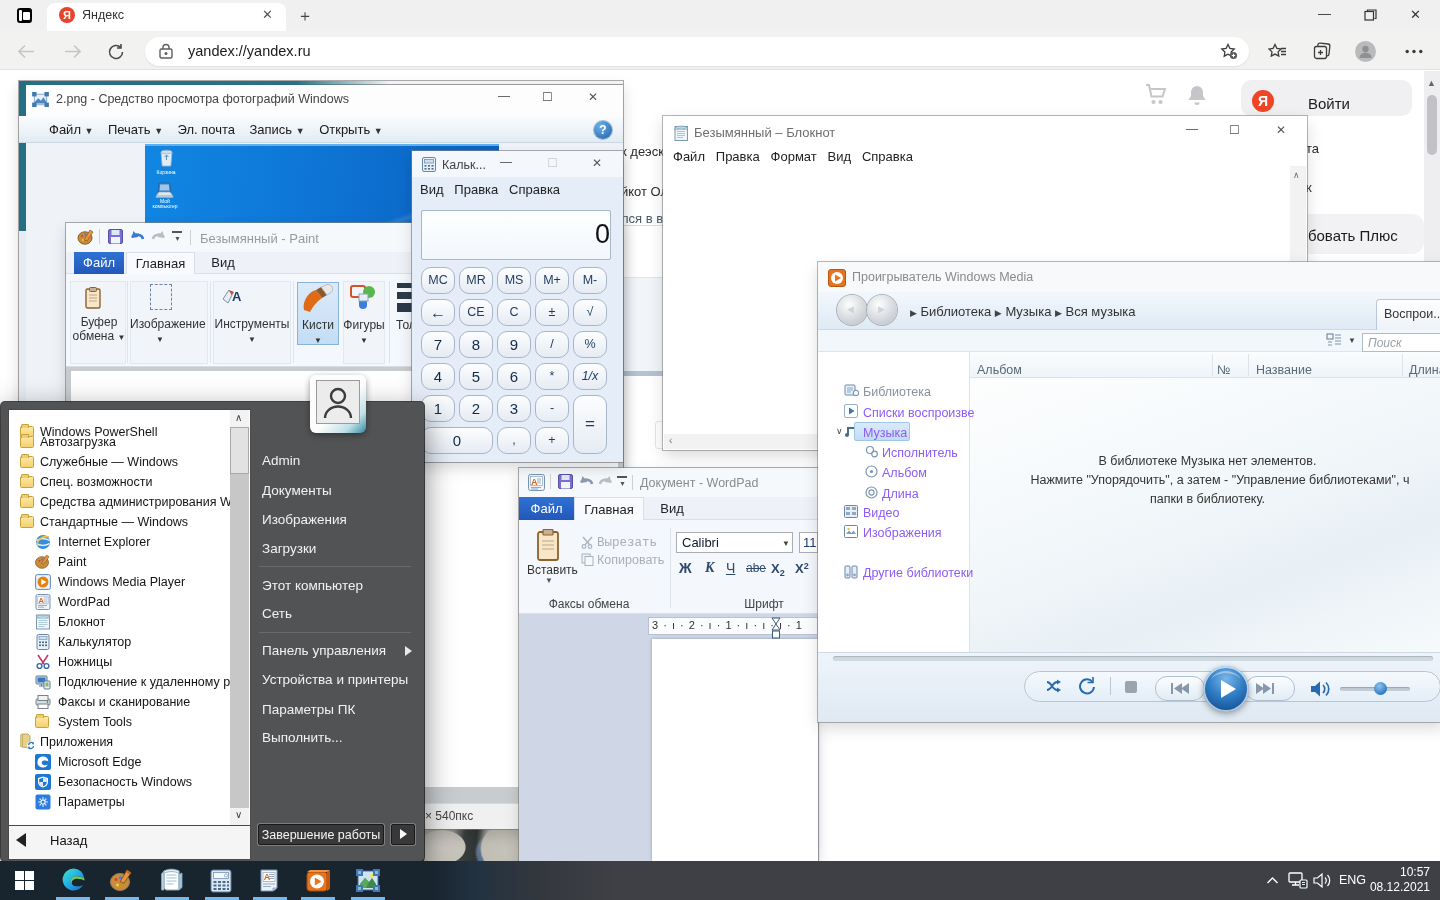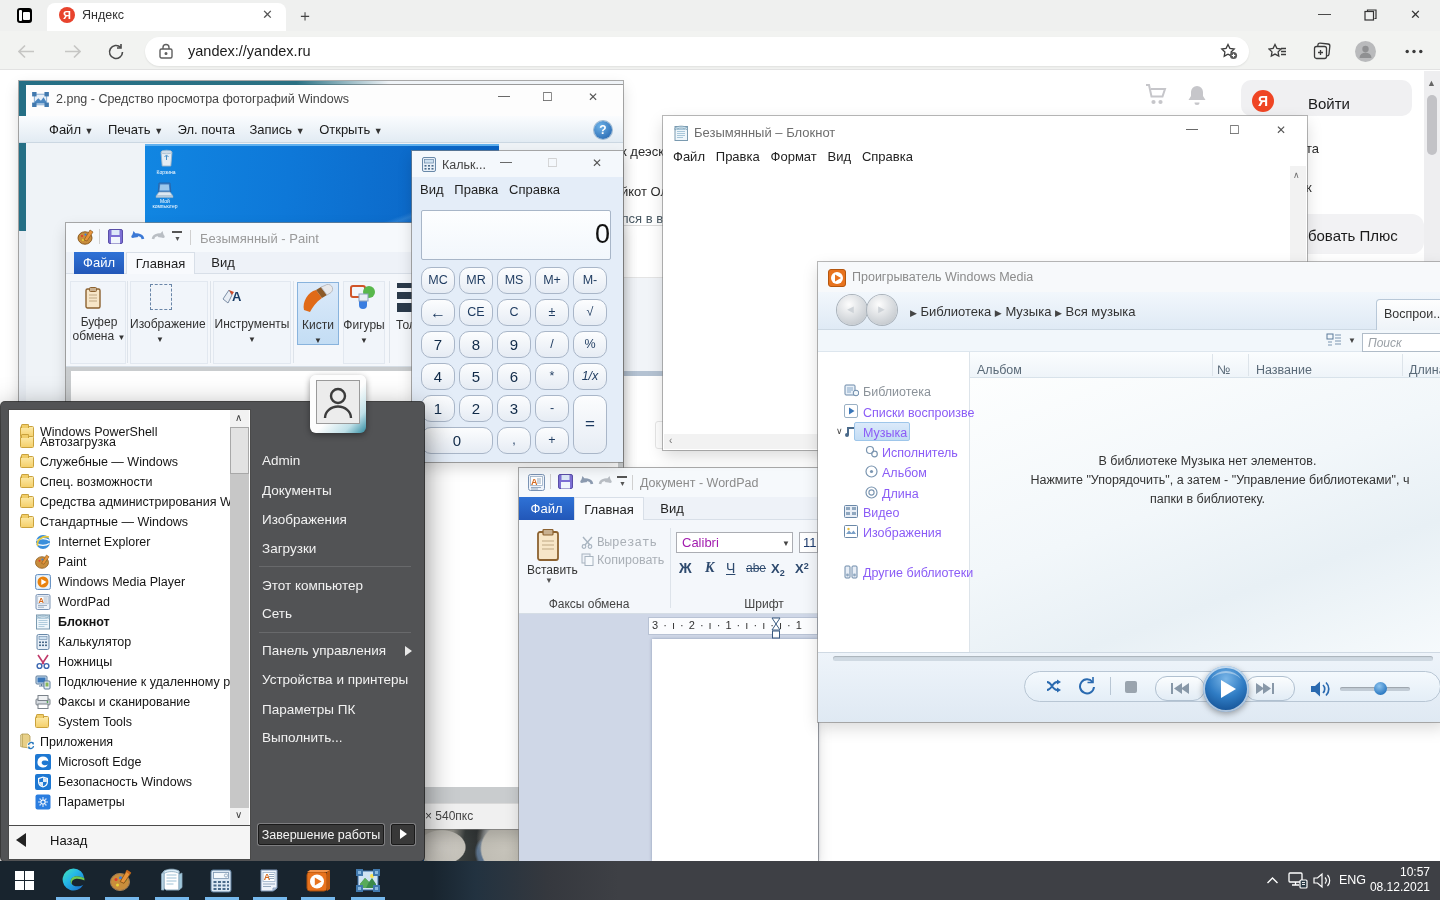--- a/index.html
+++ b/index.html
@@ -299,21 +299,21 @@
       </svg>
     <div class="abs" style="left:78px;top:68px;font-size:12.5px;color:#a9afb6;font-family:Liberation Mono, monospace;">Вырезать</div>
     <svg class="abs" style="left:62px;top:85px;width:13px;height:13px;" viewBox="0 0 13 13">
         <rect x="1" y="1" width="8" height="9" fill="#eef2f8" stroke="#a8b4c0"></rect>
         <rect x="4" y="3.5" width="8" height="9" fill="#f6f9fc" stroke="#a8b4c0"></rect>
       </svg>
     <div class="abs" style="left:78px;top:85px;font-size:12.5px;color:#a9afb6;">Копировать</div>
     <div class="abs" style="left:20px;top:129px;width:100px;font-size:12px;color:#444;text-align:center;">Факсы обмена</div>
     <div class="abs" style="left:151px;top:60px;width:1px;height:80px;background:#dde3ea;"></div>
     <div class="abs" style="left:157px;top:64px;width:117px;height:21px;background:#fff;border:1px solid #abadb3;"></div>
-    <div class="abs" style="left:163px;top:67px;font-size:13px;color:#a21caf;">Calibri</div>
+    <div class="abs" style="left:163px;top:67px;font-size:13px;color:#0f172a;">Calibri</div>
     <div class="abs" style="left:263px;top:71px;font-size:8px;color:#444;">▼</div>
     <div class="abs" style="left:280px;top:64px;width:19px;height:21px;background:#fff;border:1px solid #abadb3;"></div>
     <div class="abs" style="left:284px;top:67px;font-size:13px;color:#1e3c6e;">11</div>
     <div class="abs" style="left:160px;top:92px;font-size:14px;font-weight:bold;color:#2e4a6e;">Ж</div>
     <div class="abs" style="left:186px;top:92px;font-size:14px;font-style:italic;font-weight:bold;color:#2e4a6e;font-family:'Liberation Serif',serif;">К</div>
     <div class="abs" style="left:207px;top:92px;font-size:14px;text-decoration:underline;color:#2e4a6e;">Ч</div>
     <div class="abs" style="left:227px;top:93px;font-size:12px;text-decoration:line-through;color:#2e4a6e;">abe</div>
     <div class="abs" style="left:252px;top:93px;font-size:13px;font-weight:bold;color:#2e4a6e;">X<span style="font-size:9px;vertical-align:-3px;">2</span></div>
     <div class="abs" style="left:276px;top:93px;font-size:13px;font-weight:bold;color:#2e4a6e;">X<span style="font-size:9px;vertical-align:4px;">2</span></div>
     <div class="abs" style="left:210px;top:129px;width:70px;font-size:12px;color:#444;text-align:center;">Шрифт</div>
@@ -597,21 +597,21 @@
             <path d="M8.5 4h4M8.5 6h4M8.5 8h4M3 11.5h9M3 13.2h6" stroke="#8aa0b8" stroke-width=".8"></path>
           </svg>
           <span class="smtx" style="left:49px;">WordPad</span>
         </div>
       <div class="smrow" style="top:202px;">
           <svg style="position:absolute;left:26px;top:2px;" width="16" height="16" viewBox="0 0 16 16">
             <rect x="1.5" y="1" width="13" height="14" fill="#eef6fb" stroke="#7a9ab0"></rect>
             <path d="M3.5 4.5h9M3.5 6.5h9M3.5 8.5h9M3.5 10.5h9M3.5 12.5h6" stroke="#9fc2d6" stroke-width=".8"></path>
             <path d="M1.5 2.8 c3.5-2.2 9.5-2.2 13 0 v1.8 c-3.5-2.2-9.5-2.2-13 0z" fill="#cfe6f2" stroke="#7a9ab0" stroke-width=".7"></path>
           </svg>
-          <span class="smtx" style="left:49px;font-weight:bold;">Блокнот</span>
+          <span class="smtx" style="left:49px;">Блокнот</span>
         </div>
       <div class="smrow" style="top:222px;">
           <svg style="position:absolute;left:26px;top:2px;" width="16" height="16" viewBox="0 0 16 16">
             <rect x="2" y="0.5" width="12" height="15" rx="1.5" fill="#e8f0f8" stroke="#6888a8"></rect>
             <rect x="4" y="2.5" width="8" height="3" fill="#cde0f0" stroke="#6888a8" stroke-width=".6"></rect>
             <g fill="#4a6a8a">
               <rect x="4" y="7.5" width="2" height="1.6"></rect>
               <rect x="7" y="7.5" width="2" height="1.6"></rect>
               <rect x="10" y="7.5" width="2" height="1.6"></rect>
               <rect x="4" y="10.5" width="2" height="1.6"></rect>

